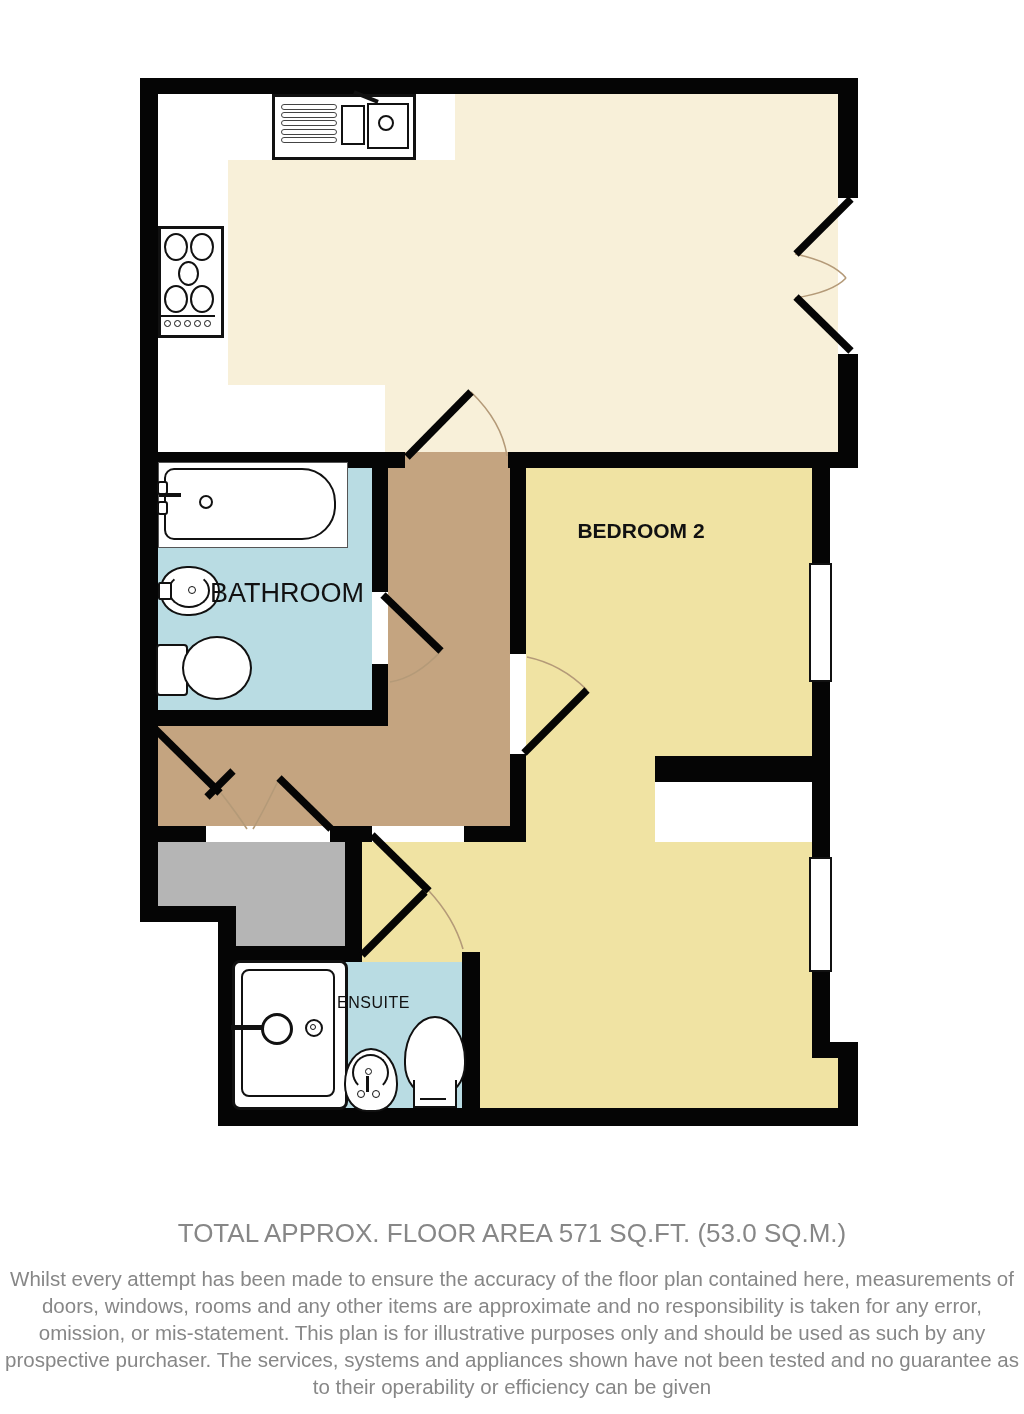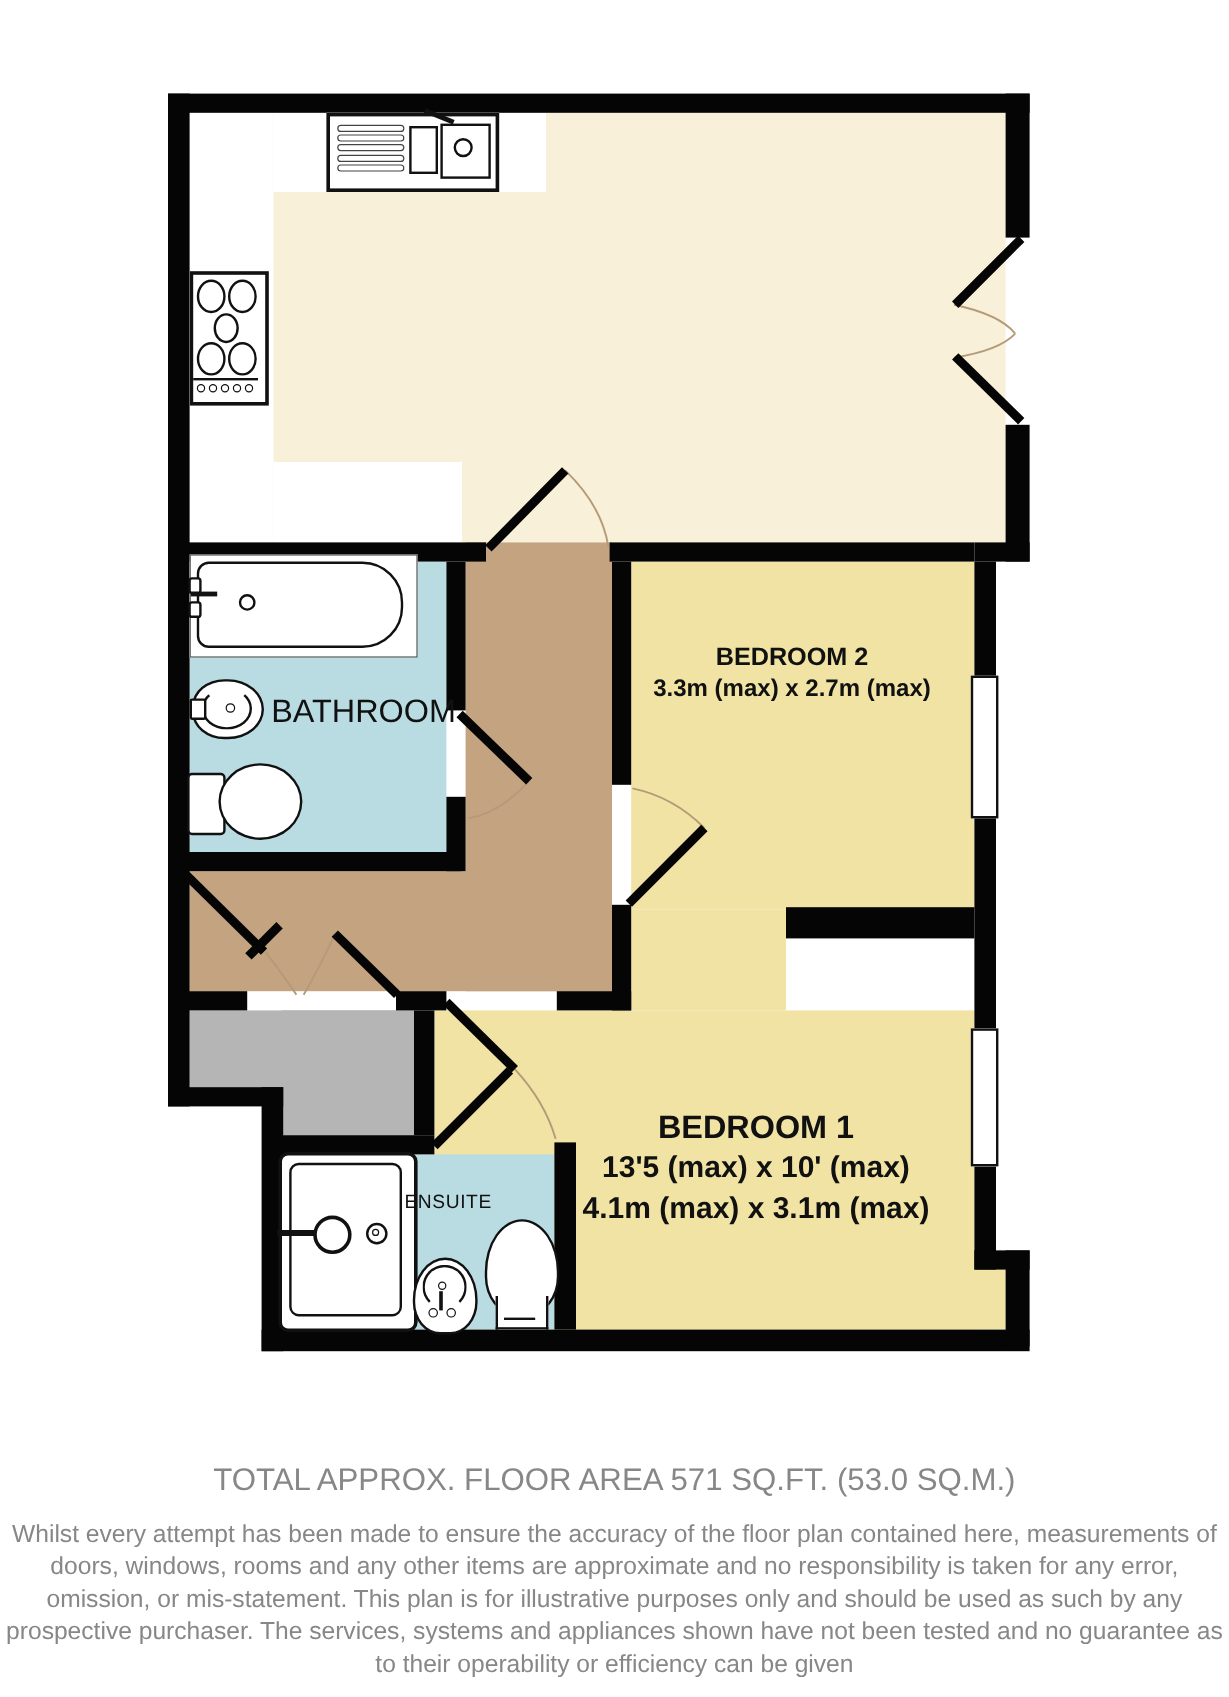--- a/index.html
+++ b/index.html
@@ -14,25 +14,25 @@
   .f-hall{background:#c4a480;}
   .f-gray{background:#b5b5b5;}
   .wall{position:absolute;background:#050505;}
   .window{position:absolute;background:#ffffff;border:2px solid #111;}
   .fixture{position:absolute;background:#ffffff;}
   .room-label{position:absolute;color:#111;text-align:center;font-weight:bold;}
   .room-label .nm{display:block;}
   .room-label .dim{display:block;}
   .lbl-kitchen{left:431px;top:190px;width:340px;font-size:28px;line-height:34px;}
   .lbl-kitchen .dim{font-size:26px;}
-  .lbl-bed2{left:510px;top:518px;width:300px;font-size:21px;line-height:26px;margin-top:17px;}
+  .lbl-bed2{left:491px;top:518px;width:300px;font-size:21px;line-height:26px;}
   .lbl-bed2 .dim{font-size:20px;}
   .lbl-bed1{left:420px;top:922px;width:420px;font-size:27px;line-height:34px;}
   .lbl-bed1 .dim{font-size:25px;}
-  .lbl-bath{left:210px;top:578px;width:170px;font-weight:400;font-size:27px;text-align:right;}
+  .lbl-bath{left:210px;top:578px;width:170px;font-weight:400;font-size:27px;text-align:left;}
   .lbl-ensuite{left:337px;top:994px;width:90px;font-weight:400;font-size:16px;text-align:left;letter-spacing:.5px;}
   .doors{position:absolute;left:0;top:0;pointer-events:none;}
   .leaf{stroke:#050505;stroke-width:7.5;fill:none;}
   .swing{stroke:#b49a78;stroke-width:1.6;fill:none;}
   .footer{position:absolute;left:0;top:1218px;width:1024px;color:#878787;text-align:center;}
   .footer .area{font-size:26px;margin:0 auto 8px auto;}
   .footer .disc{font-size:20.5px;line-height:27px;width:1016px;margin:16px auto;}
   .footer .credit{font-size:20.5px;line-height:27px;margin-top:0;}
   .circ{position:absolute;border:2px solid #111;border-radius:50%;background:#fff;}
 </style>
@@ -184,28 +184,22 @@
 
     <path class="swing" d="M429,891 Q454,918 463,949"></path>
     <path class="leaf" d="M372,835 L429,891"></path>
 
     <path class="leaf" d="M362,955 L425,892"></path>
   </svg>
 
 
   <div class="room-label lbl-bed2">
     <span class="nm">BEDROOM 2</span>
-    <span class="dim">3.3m (max) x 2.7m (max)</span>
-  </div>
-
-  <div class="room-label lbl-bed1">
-    <span class="nm">BEDROOM 1</span>
-    <span class="dim">13'5 (max) x 10' (max)</span>
-    <span class="dim">4.1m (max) x 3.1m (max)</span>
-  </div>
+  </div>
+
 
   <div class="room-label lbl-bath">
     <span class="nm">BATHROOM</span>
   </div>
 
   <div class="room-label lbl-ensuite">
     <span class="nm">ENSUITE</span>
   </div>
 
   <div class="footer">

